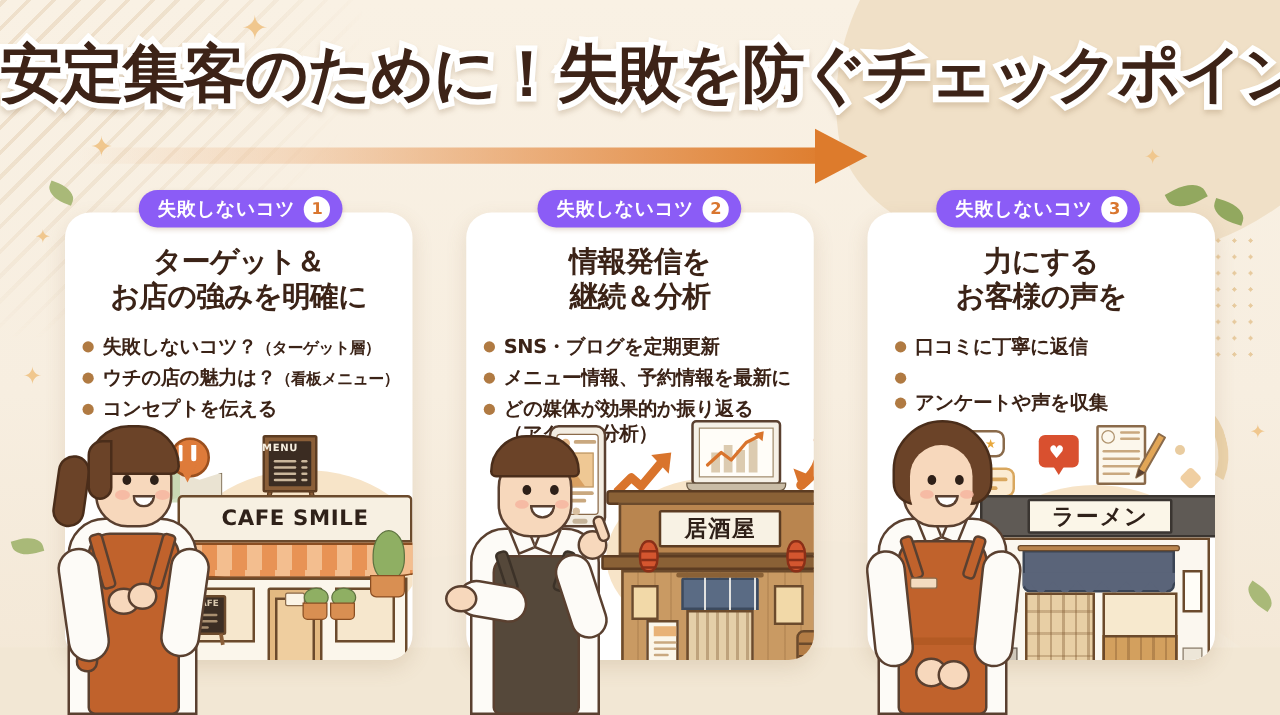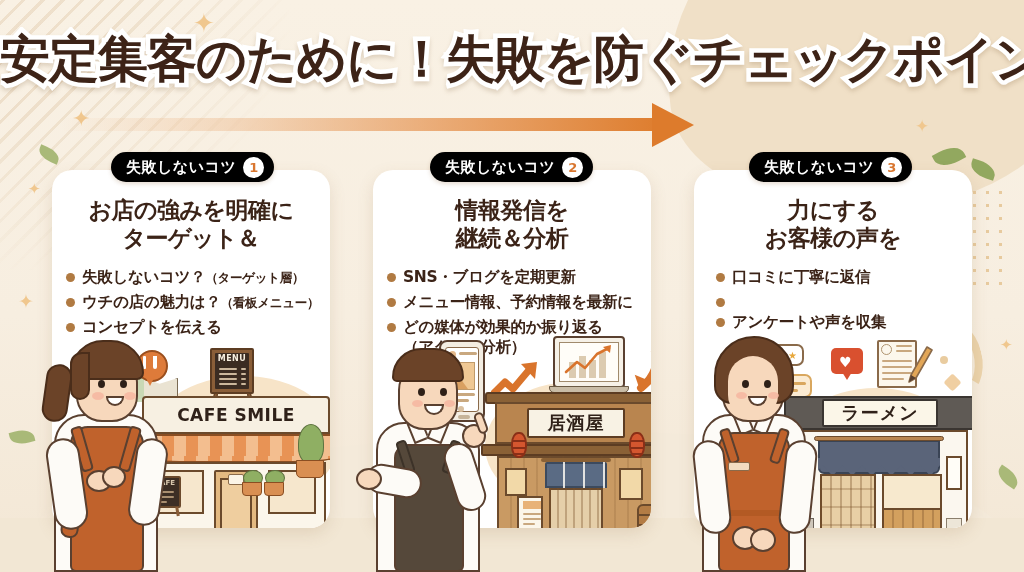--- a/index.html
+++ b/index.html
@@ -78,21 +78,21 @@
     background:#FFFFFF;border-radius:20px;
     box-shadow:0 6px 16px rgba(150,115,70,.17);
     overflow:hidden;
   }
   .card#card-1{left:52px;}
   .card#card-2{left:373px;}
   .card#card-3{left:694px;}
 
   .badge{
     position:absolute;top:152px;height:30px;
-    background:#000000;border-radius:16px;
+    background:#8b5cf6;border-radius:16px;
     display:flex;align-items:center;gap:7px;
     padding:0 10px 0 15px;
     box-shadow:0 2px 4px rgba(140,95,50,.22);
     z-index:6;
   }
   .badge-1{left:111px;} .badge-2{left:430px;} .badge-3{left:749px;}
   .badge-text{color:#fff;font-size:15px;font-weight:900;letter-spacing:.5px;white-space:nowrap;}
   .badge-num{
     width:21px;height:21px;border-radius:50%;background:#fff;color:#D9762F;
     font-size:13px;font-weight:900;display:flex;align-items:center;justify-content:center;
@@ -192,22 +192,22 @@
   </div>
   <div class="badge badge-3">
     <span class="badge-text">失敗しないコツ</span>
     <span class="badge-num">3</span>
   </div>
 
   <div class="cards">
 
     <div class="card" id="card-1">
       <div class="card-head">
+        <span class="l2">ターゲット＆</span>
         <span class="l2">お店の強みを明確に</span>
-        <span class="l2">ターゲット＆</span>
       </div>
       <div class="bullets">
         <div class="bullet">
           <span class="bdot"></span>
           <span class="btext"><span>失敗しないコツ？</span><span class="sub">（ターゲット層）</span></span>
         </div>
         <div class="bullet">
           <span class="bdot"></span>
           <span class="btext"><span>ウチの店の魅力は？</span><span class="sub">（看板メニュー）</span></span>
         </div>
@@ -226,21 +226,21 @@
           <div style="position:absolute;left:-6px;top:28px;width:20px;height:24px;background:#BBD3A6;opacity:.7;"></div>
           <div style="position:absolute;left:6px;top:0;width:28px;height:28px;background:#DE7B3A;border:2px solid #9A4F1E;border-radius:50% 50% 50% 50%;"></div>
           <div style="position:absolute;left:13px;top:22px;width:0;height:0;border-left:7px solid transparent;border-right:7px solid transparent;border-top:14px solid #DE7B3A;"></div>
           <div style="position:absolute;left:13px;top:6px;width:2.5px;height:13px;background:#fff;border-radius:1px;"></div>
           <div style="position:absolute;left:23px;top:6px;width:4px;height:13px;background:#fff;border-radius:0 0 3px 3px;"></div>
         </div>
 
         <div style="position:absolute;left:156px;top:0px;width:50px;height:58px;">
           <div style="position:absolute;left:2px;top:0;width:44px;height:46px;background:#8A5E38;border:2px solid #5C3C22;border-radius:2px;box-sizing:border-box;"></div>
           <div style="position:absolute;left:7px;top:5px;width:34px;height:36px;background:#3B2C22;border-radius:1px;"></div>
-          <div class="txt-sign" style="left:7px;top:5px;width:34px;height:11px;font-size:8px;color:#F6EEDF;letter-spacing:.5px;">MENU</div>
+          <div class="txt-sign" style="left:7px;top:5px;width:18px;height:11px;font-size:8px;color:#F6EEDF;letter-spacing:.5px;">MENU</div>
           <div class="line-el" style="left:11px;top:20px;width:18px;height:2px;background:#CBB79C;"></div>
           <div class="line-el" style="left:11px;top:25px;width:18px;height:2px;background:#CBB79C;"></div>
           <div class="line-el" style="left:11px;top:30px;width:18px;height:2px;background:#CBB79C;"></div>
           <div class="line-el" style="left:11px;top:35px;width:18px;height:2px;background:#CBB79C;"></div>
           <div class="line-el" style="left:33px;top:20px;width:5px;height:2px;background:#CBB79C;"></div>
           <div class="line-el" style="left:33px;top:25px;width:5px;height:2px;background:#CBB79C;"></div>
           <div class="line-el" style="left:33px;top:30px;width:5px;height:2px;background:#CBB79C;"></div>
           <div class="line-el" style="left:33px;top:35px;width:5px;height:2px;background:#CBB79C;"></div>
           <div style="position:absolute;left:5px;top:45px;width:4px;height:12px;background:#8A5E38;border:1.5px solid #5C3C22;transform:rotate(10deg);box-sizing:border-box;"></div>
           <div style="position:absolute;left:40px;top:45px;width:4px;height:12px;background:#8A5E38;border:1.5px solid #5C3C22;transform:rotate(-10deg);box-sizing:border-box;"></div>

